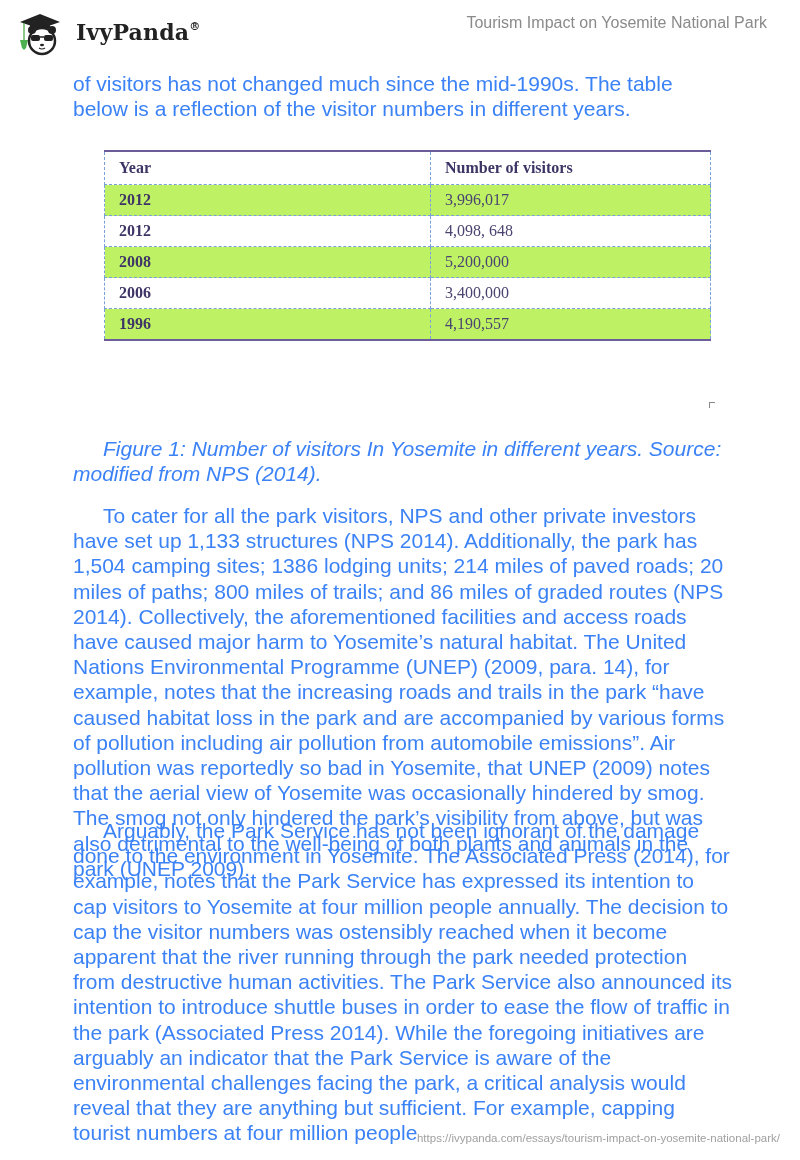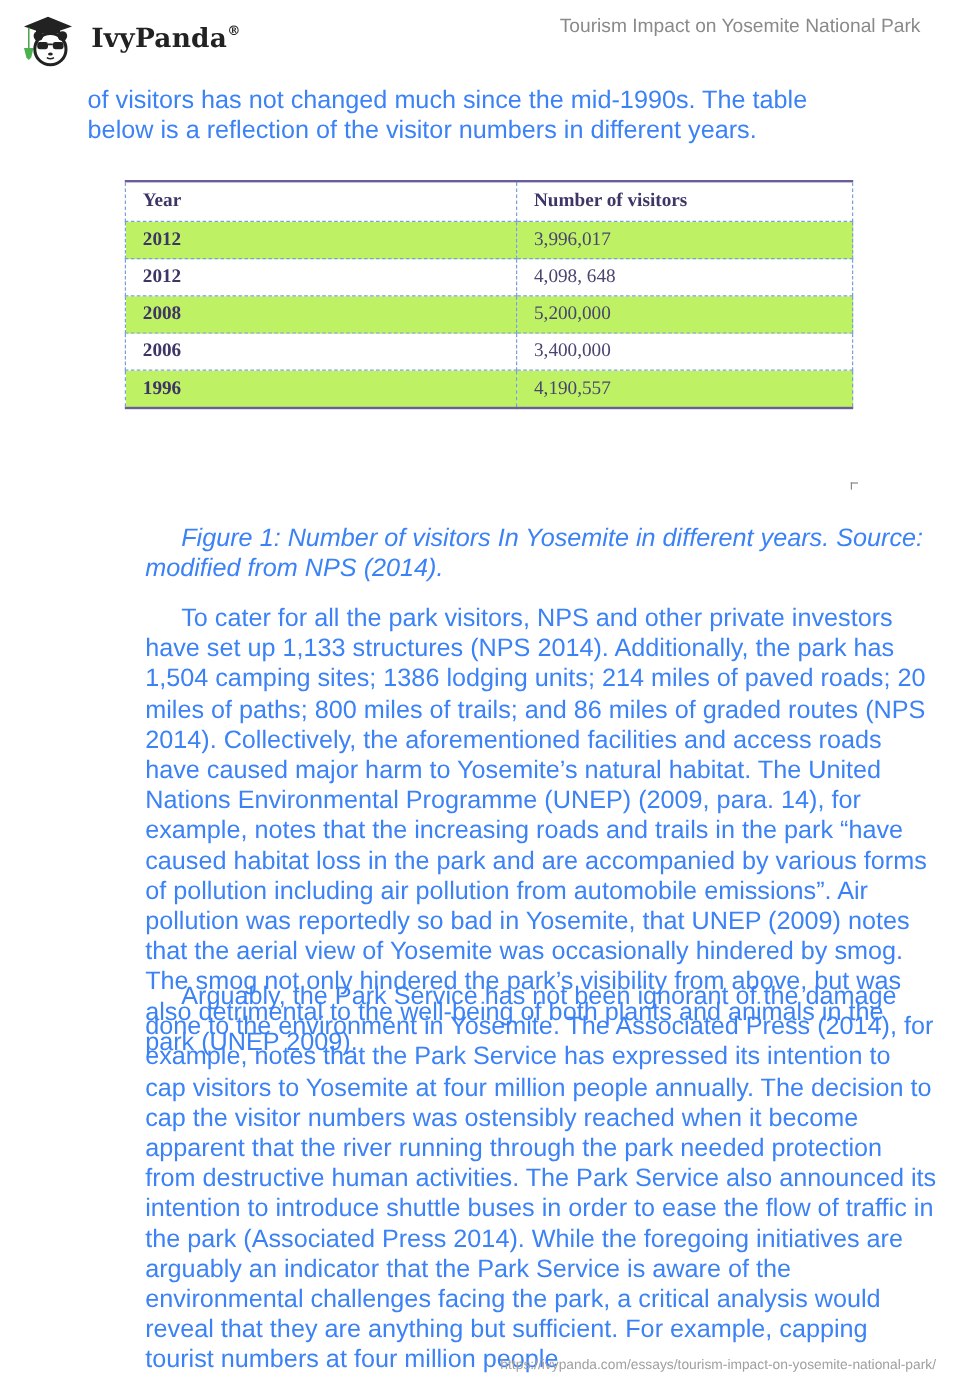--- a/index.html
+++ b/index.html
@@ -5,21 +5,21 @@
     html, body { margin: 0; padding: 0; background: #ffffff; }
     body { width: 800px; height: 1160px; position: relative; overflow: hidden; font-family: "Liberation Sans", sans-serif; color: #333333; }
     .header { position: absolute; left: 0; top: 0; width: 800px; height: 60px; }
     .logo { position: absolute; left: 16px; top: 8px; display: flex; align-items: center; }
     .logo-mark { width: 48px; height: 48px; position: relative; }
     .logo-text { font-family: "DejaVu Serif", serif; font-weight: bold; font-size: 22px; color: #222; margin-left: 12px; letter-spacing: 0.2px; }
     .logo-text sup { font-size: 11px; font-weight: bold; position: relative; top: -2px; }
     .doc-title { position: absolute; right: 33px; top: 14px; font-size: 16px; color: #8a8a8a; }
     .content { position: absolute; left: 73px; width: 660px; font-size: 21px; line-height: 25.2px; color: #3b82f6; }
     p { margin: 0; }
-    .indent { text-indent: 30px; margin-left: 48px; }
+    .indent { text-indent: 30px; }
     .p1 { top: 71px; }
     .table-fig { position: absolute; left: 104px; top: 150px; width: 607px; }
     table { border-collapse: collapse; width: 607px; font-family: "Liberation Serif", serif; font-size: 16px; }
     table.tbl { border-top: 2px solid #6b5d9a; border-bottom: 2px solid #6b5d9a; }
     th, td { border: 1px dashed #7aa0d8; padding: 0 0 0 14px; height: 30px; line-height: 28px; text-align: left; }
     th { font-weight: bold; color: #3e3566; background: #ffffff; height: 32px; }
     td.year { font-weight: bold; color: #3e3566; width: 311px; }
     td.val { color: #4a4470; }
     tr.shade td { background: #bef264; }
     .corner-mark { position: absolute; left: 709px; top: 402px; width: 5px; height: 5px; border-left: 1px solid #888; border-top: 1px solid #888; }

